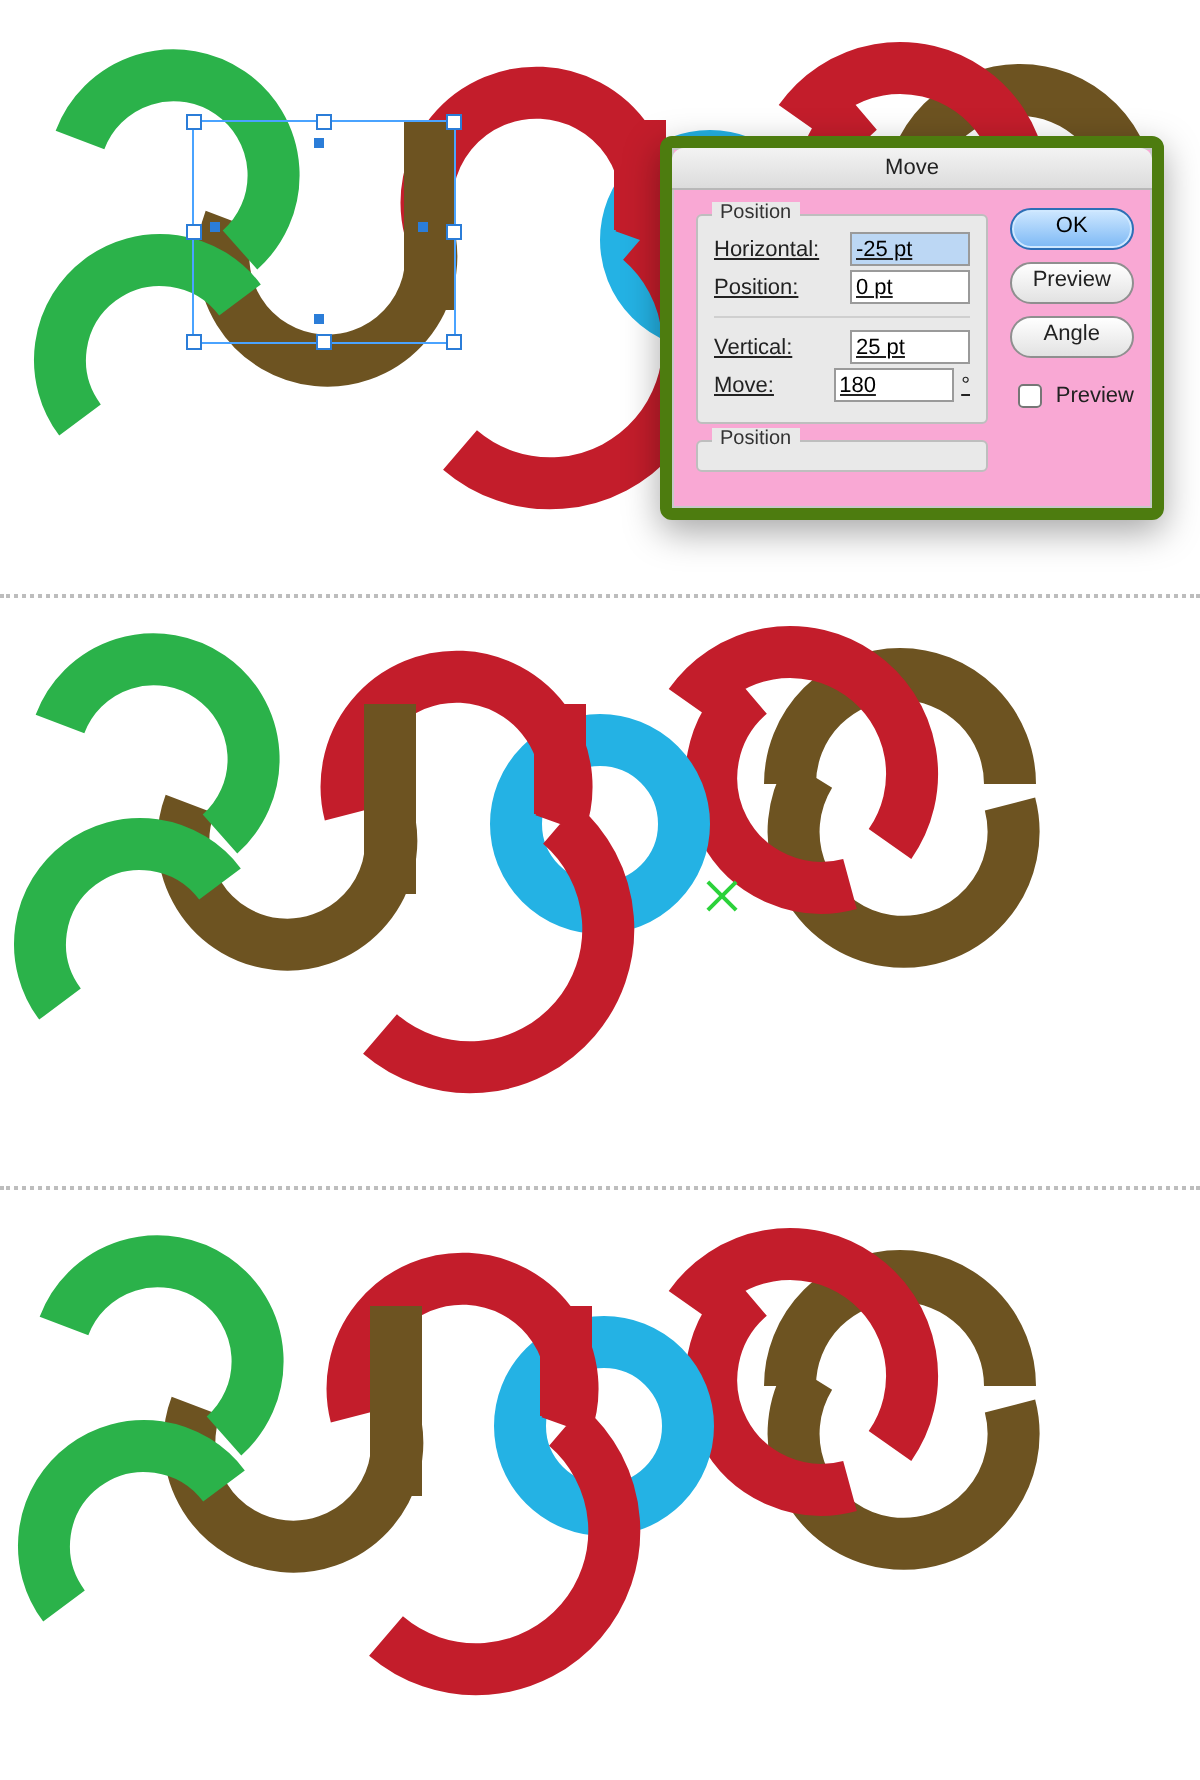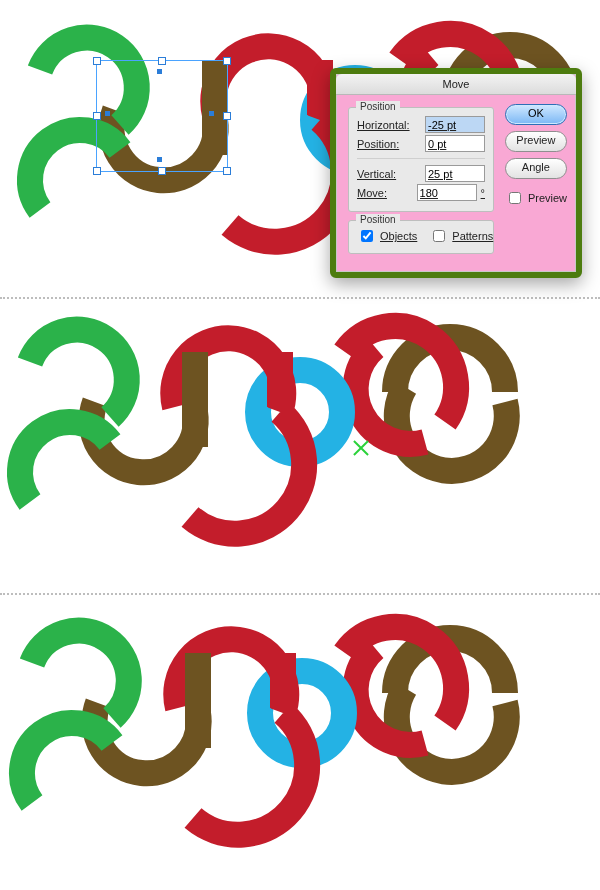--- a/index.html
+++ b/index.html
@@ -132,30 +132,20 @@
           <input type="text" value="25 pt" style="">
         </div>
         <div class="row">
           <label>Move:</label>
           <input type="text" value="180" style="">
           <span class="deg">°</span>
         </div>
       </div>
       <div class="grp">
         <span class="legend">Position</span>
-        <div style="display:flex;gap:12px;">
-          <label class="cbx">
-                <input type="checkbox" checked="" style="">
-                <span>Objects</span>
-              </label>
-          <label class="cbx">
-                <input type="checkbox" style="">
-                <span>Patterns</span>
-              </label>
-        </div>
       </div>
     </div>
     <div class="btncol">
       <div class="aqbtn def">OK</div>
       <div class="aqbtn">Preview</div>
       <div class="aqbtn">Angle</div>
       <label class="cbx" style="margin-top:4px;">
             <input type="checkbox" style="">
             <span>Preview</span>
           </label>

